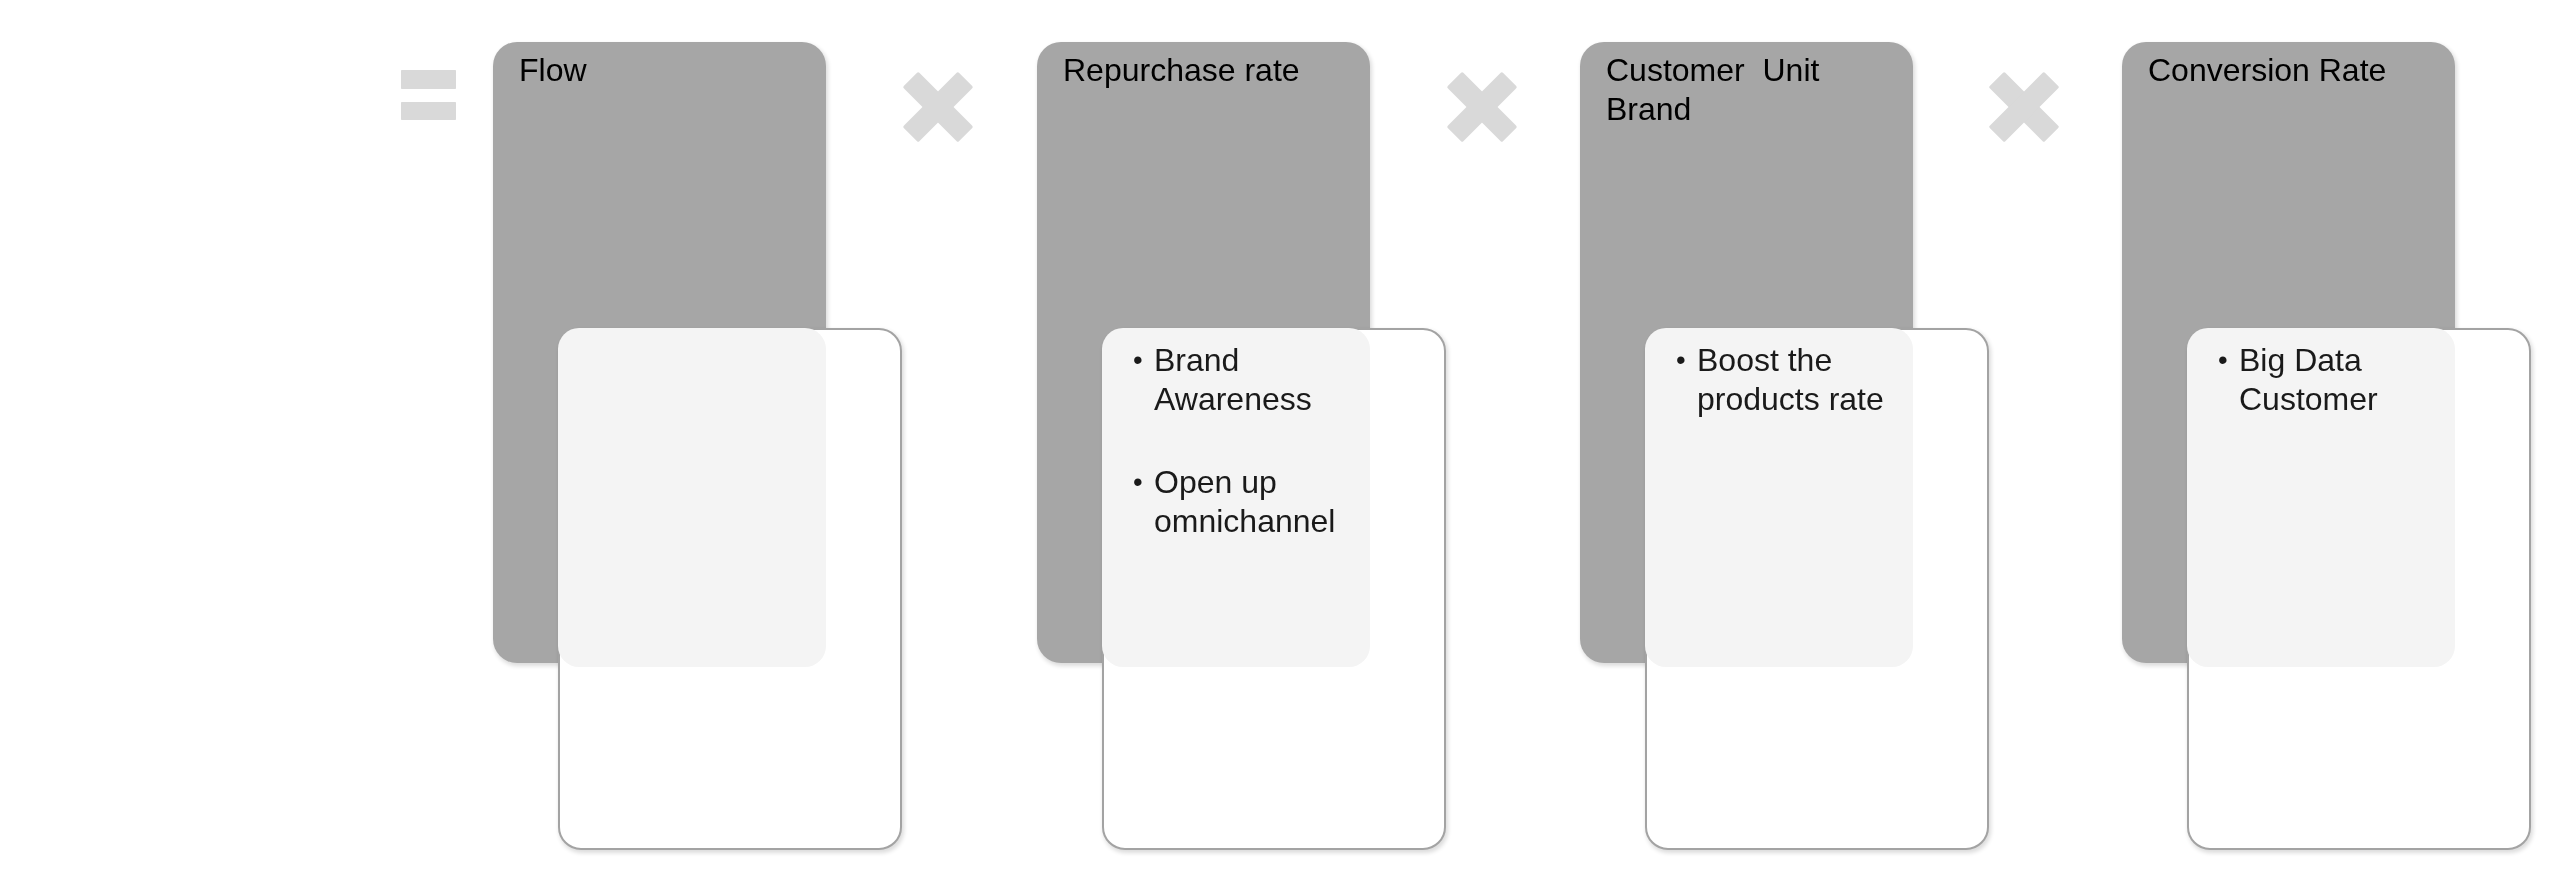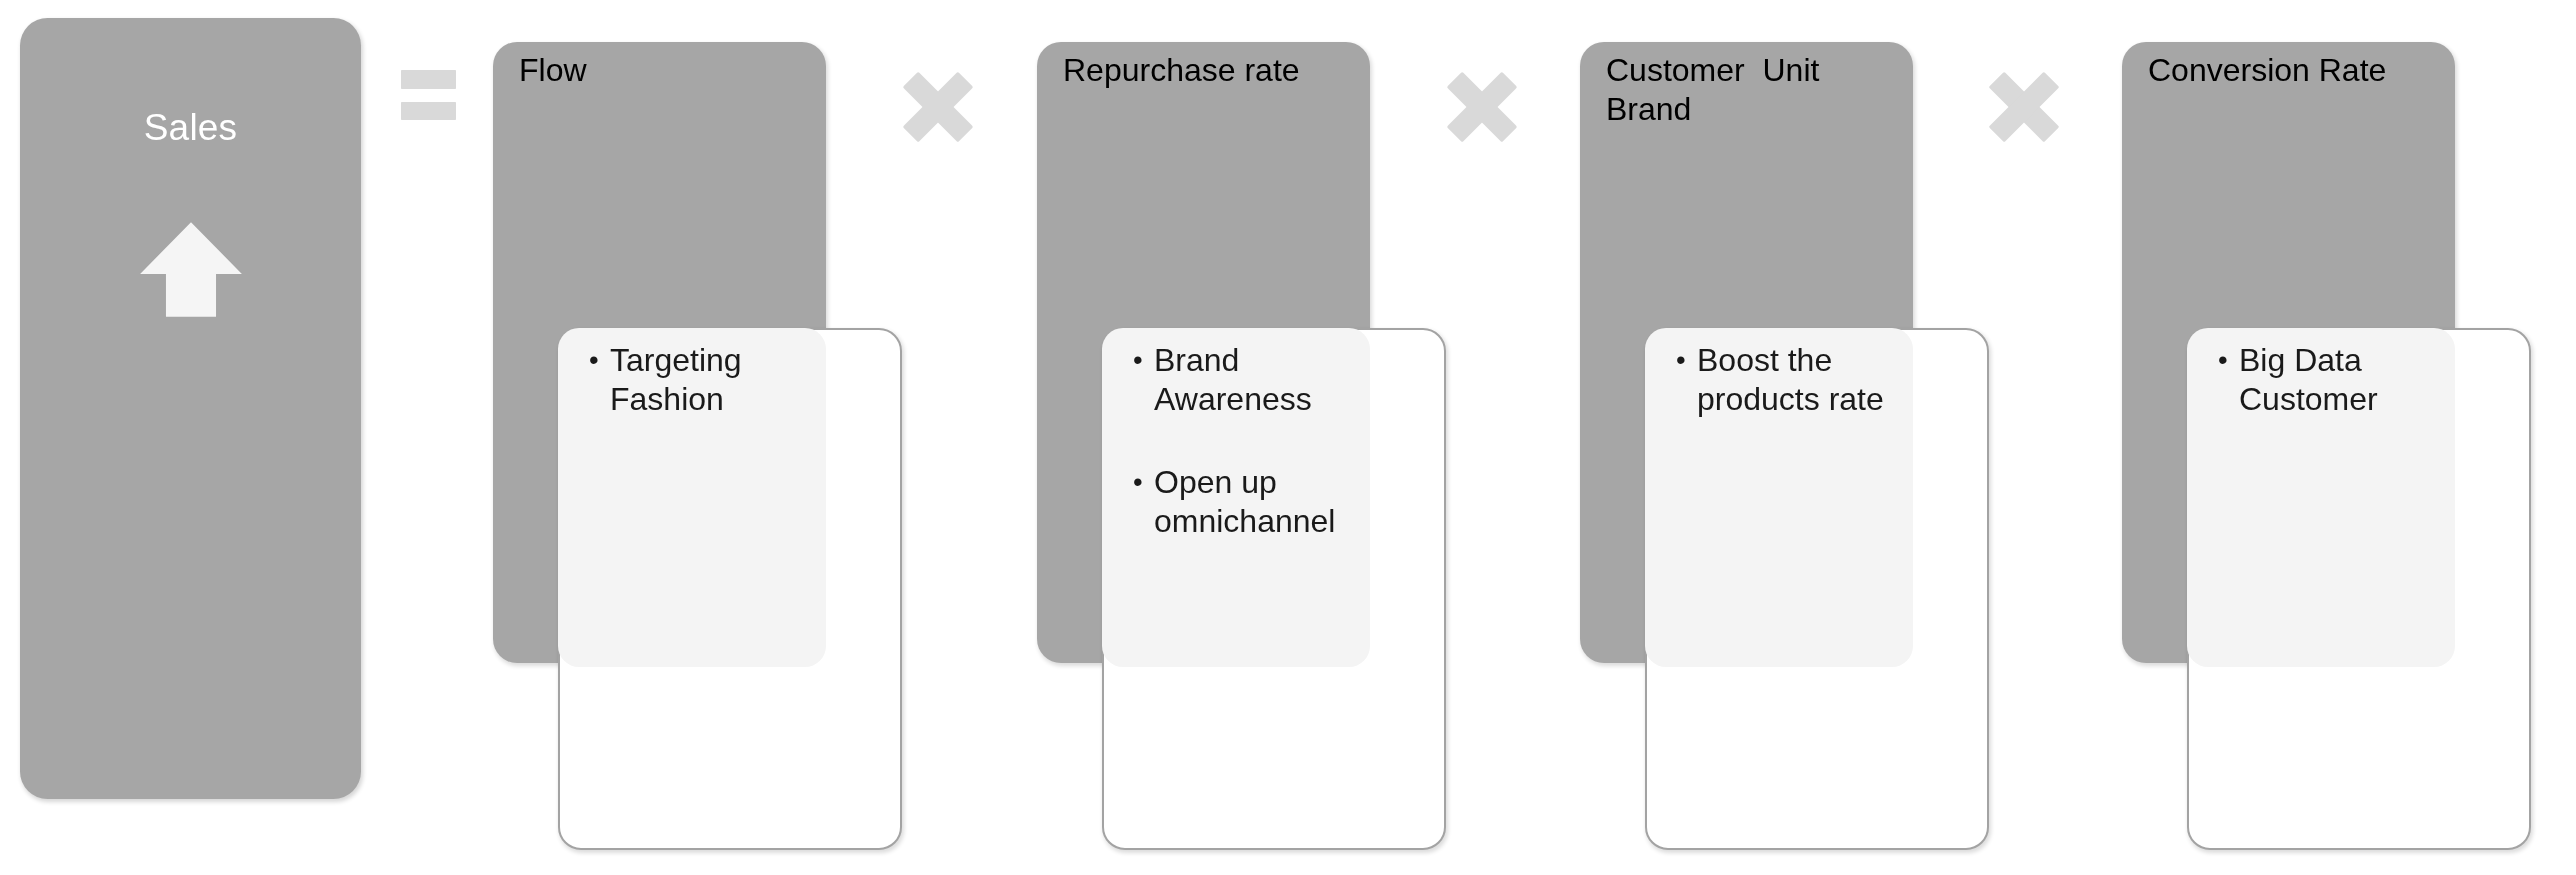--- a/index.html
+++ b/index.html
@@ -163,40 +163,33 @@
     font-size: 27.6px;
     line-height: 39px;
     color: #1a1a1a;
   }
 </style>
 </head>
 <body>
 
 <div id="stage">
 
-  <div class="sales-card">
-    <div class="sales-title">Sales</div>
-    <svg class="sales-arrow" viewBox="0 0 130 125">
-      <polygon points="65,4 128,68 96,68 96,121 34,121 34,68 2,68" fill="#f5f5f5"></polygon>
-    </svg>
-  </div>
 
   <div class="op-equals">
     <i></i>
     <i></i>
   </div>
 
   <div class="metric-group" style="left:493px;">
     <div class="metric-back">
       <div class="metric-title">Flow</div>
     </div>
     <div class="metric-front"></div>
     <div class="metric-textbox">
       <ul class="bullet-list">
-        <li class="bullet-item">Targeting Fashion</li>
       </ul>
     </div>
   </div>
 
   <div class="op-times" style="left:900px;"></div>
 
   <div class="metric-group" style="left:1037px;">
     <div class="metric-back">
       <div class="metric-title">Repurchase rate</div>
     </div>

